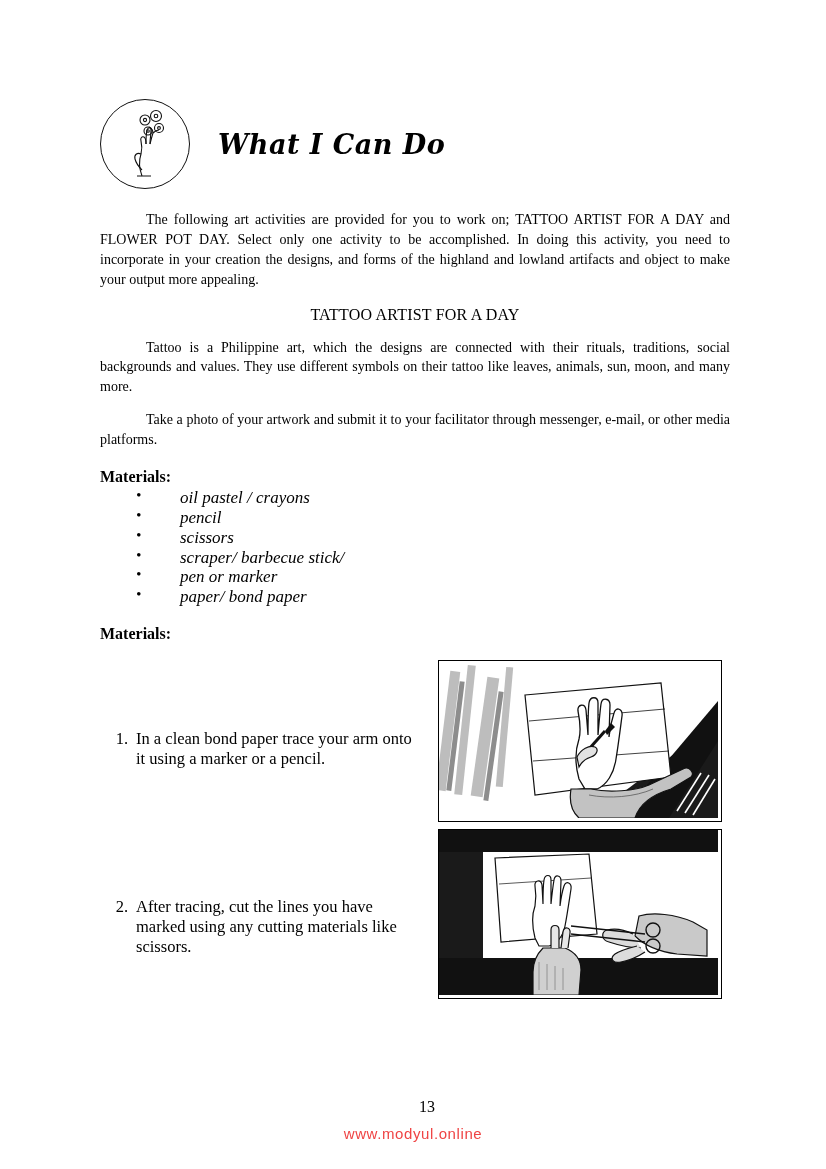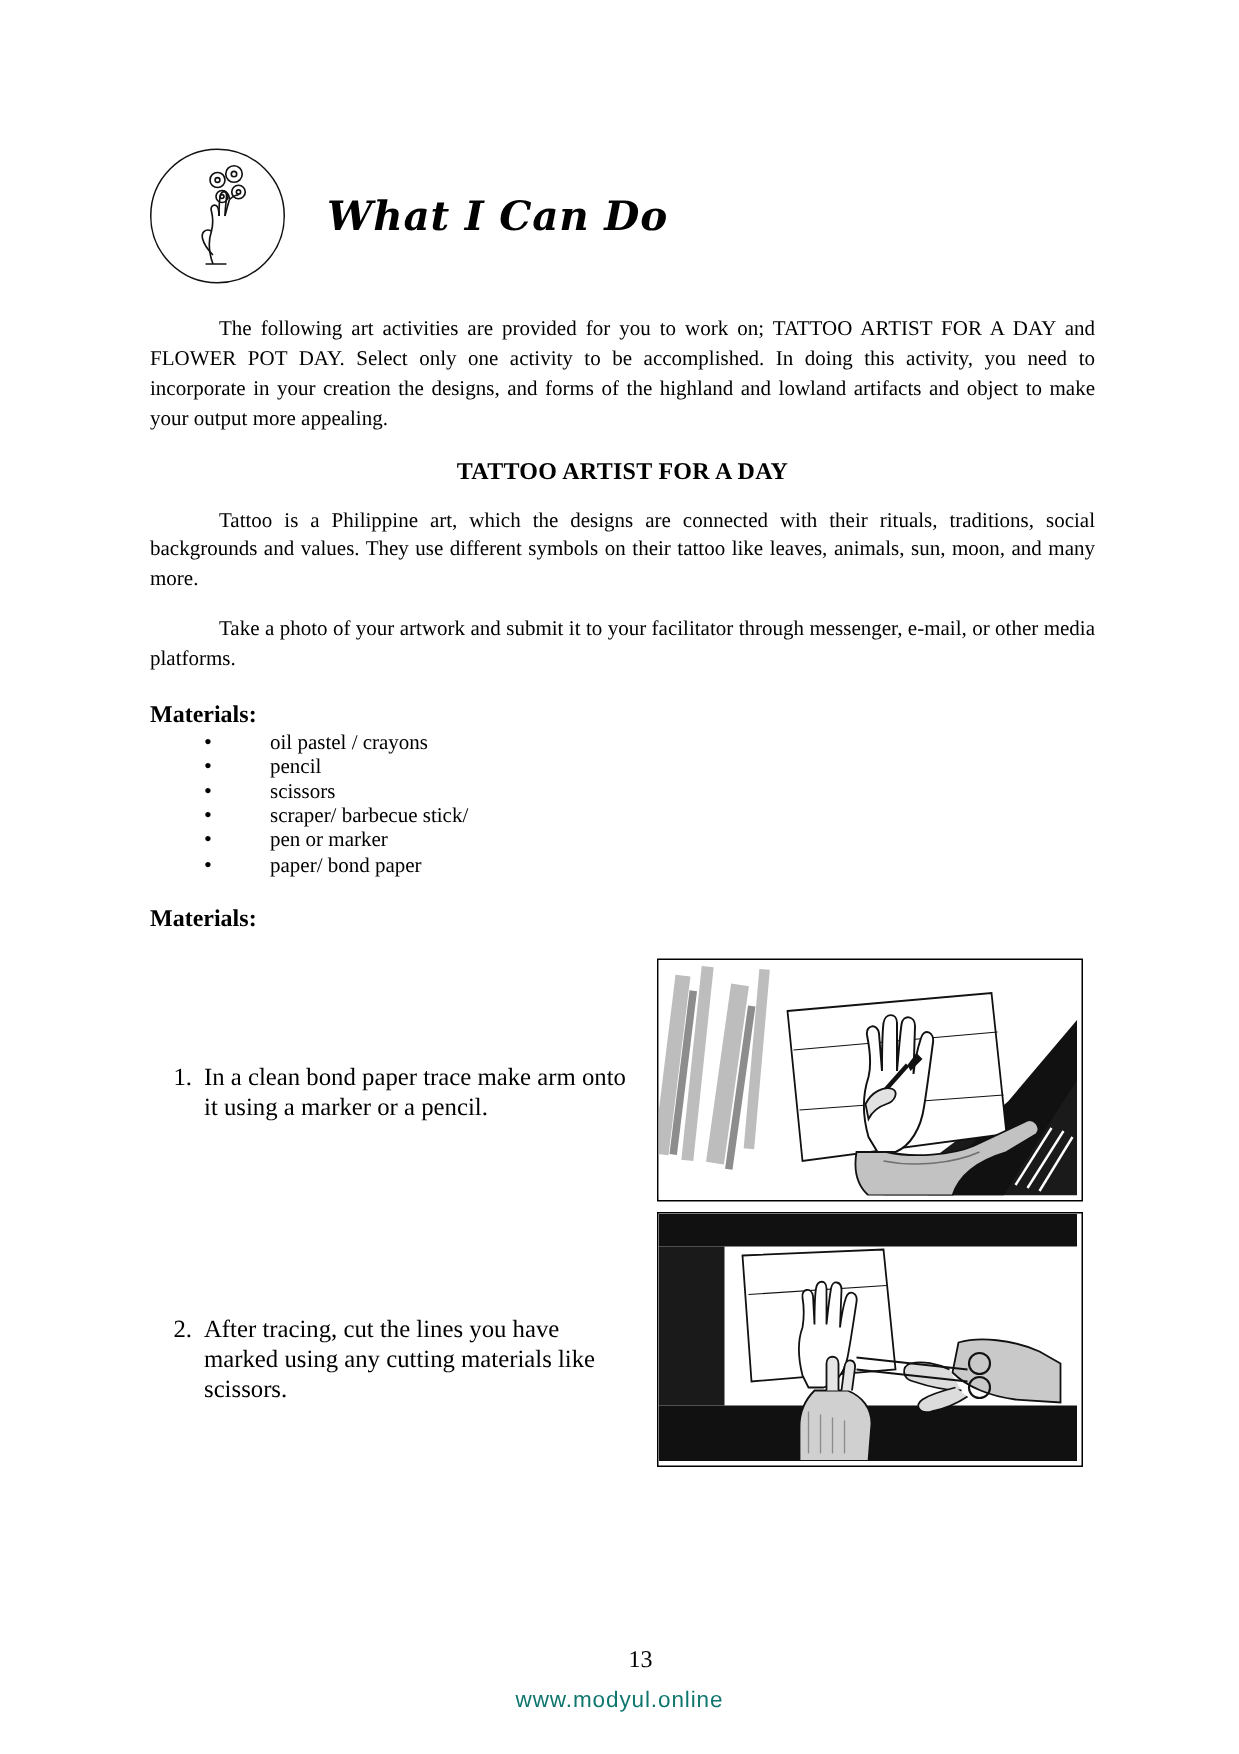--- a/index.html
+++ b/index.html
@@ -58,42 +58,43 @@
   p.para {
     font-size: 14px;
     line-height: 1.42;
     text-align: justify;
     margin: 0 0 13px 0;
     text-indent: 46px;
   }
 
   h2.section-heading {
     font-size: 16px;
-    font-weight: bold;
+    font-weight: normal;
     text-align: center;
     margin: 16px 0 14px 0;
     letter-spacing: 0.2px;
   }
 
   .label-bold {
     font-size: 16px;
     font-weight: bold;
     margin: 18px 0 2px 0;
   }
 
   ul.materials {
     margin: 2px 0 0 0;
     padding-left: 36px;
     list-style: none;
   }
   ul.materials li {
-    font-size: 14px;
+    font-size: 17px;
     line-height: 1.17;
     position: relative;
     padding-left: 44px;
+    font-style: italic;
   }
   ul.materials li::before {
     content: "\2022";
     position: absolute;
     left: 0;
     top: -1px;
     font-size: 15px;
   }
 
   
@@ -145,21 +146,21 @@
     margin-left: 28px;
   }
   .watermark {
     position: absolute;
     left: 0;
     right: 0;
     top: 1125px;
     text-align: center;
     font-family: "Liberation Sans", sans-serif;
     font-size: 15px;
-    color: #0f766e;
+    color: #ef4444;
     letter-spacing: 0.6px;
   }
 </style>
 </head>
 <body>
 
 <div class="page">
 
   <div class="content">
 
@@ -206,21 +207,21 @@
       <li>pen or marker</li>
       <li>paper/ bond paper</li>
     </ul>
 
     <div class="label-bold">Materials:</div>
 
     <div class="procedure">
 
       <div class="proc-step step1">
         <span class="num">1.</span>
-        <span class="txt">In a clean bond paper trace make arm onto it using a marker or a pencil.</span>
+        <span class="txt">In a clean bond paper trace your arm onto it using a marker or a pencil.</span>
       </div>
 
       <div class="proc-step step2">
         <span class="num">2.</span>
         <span class="txt">After tracing, cut the lines you have marked using any cutting materials like scissors.</span>
       </div>
 
       <div class="figure fig1">
         <svg viewBox="0 0 279 157" width="279" height="157" preserveAspectRatio="none" aria-hidden="true">
           <rect x="0" y="0" width="279" height="157" fill="#ffffff"></rect>

